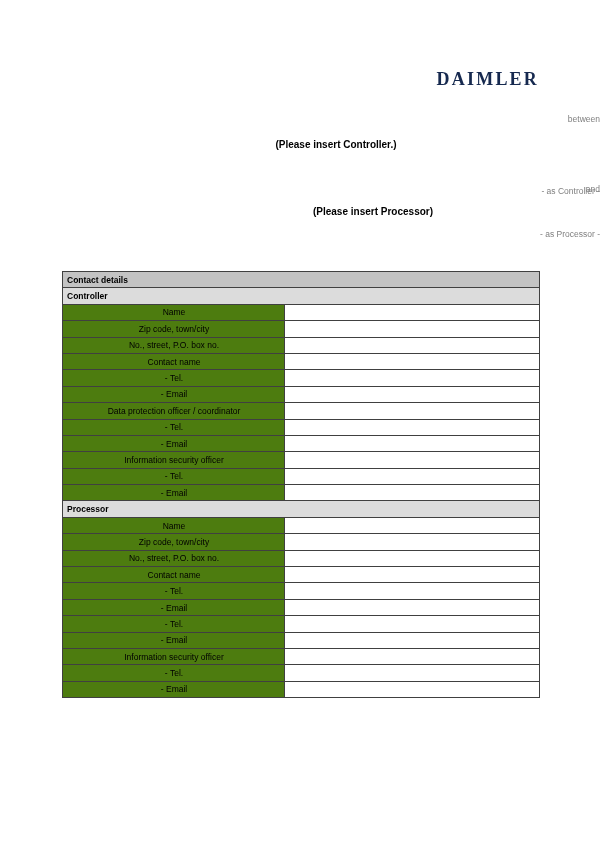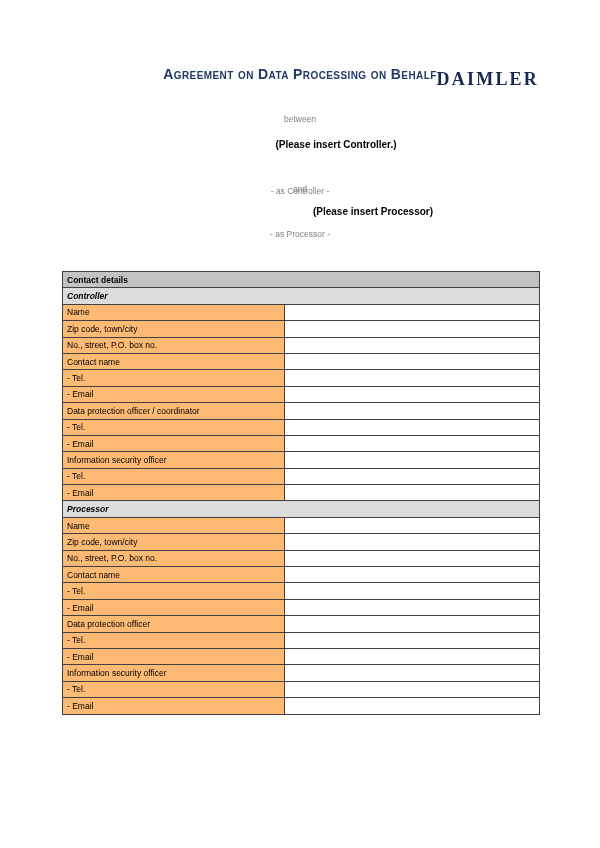--- a/index.html
+++ b/index.html
@@ -44,20 +44,21 @@
   .intro-line {
     position: absolute;
     left: 0;
     width: 100%;
     text-align: center;
     white-space: nowrap;
   }
   .intro-muted {
     font-size: 8.5px;
     color: #7f7f7f;
+    text-align: right;
   }
   .intro-bold {
     font-size: 10px;
     font-weight: 700;
     color: #000000;
     margin-left: 36px;
   }
   .pos-between   { top: 114px; }
   .pos-ctrl-bold { top: 139px; }
   .pos-as-ctrl   { top: 162px; margin-top: 24px; }
@@ -85,37 +86,36 @@
   }
   .contact-table col.c-label { width: 222px; }
   .contact-table col.c-value { width: 255px; }
   td.section-head {
     background: #c3c3c3;
     font-weight: 700;
   }
   td.section-sub {
     background: #dcdcdc;
     font-weight: 700;
-    font-style: italic;
   }
   td.label-cell {
-    background: #fdba74;
+    background: #4d7c0f;
+    text-align: center;
   }
   td.value-cell {
     background: #ffffff;
   }
 </style>
 </head>
 <body>
 
 <div class="page">
 
   <div class="logo">DAIMLER</div>
 
-  <div class="doc-title">Agreement on Data Processing on Behalf</div>
 
   <div class="intro-line intro-muted pos-between">between</div>
 
   <div class="intro-line intro-bold pos-ctrl-bold">(Please insert Controller.)</div>
 
   <div class="intro-line intro-muted pos-as-ctrl">- as Controller -</div>
 
   <div class="intro-line intro-muted pos-and">and</div>
 
   <div class="intro-line intro-bold pos-proc-bold">(Please insert Processor)</div>
@@ -203,24 +203,20 @@
         </tr>
         <tr>
           <td class="label-cell">- Tel.</td>
           <td class="value-cell"></td>
         </tr>
         <tr>
           <td class="label-cell">- Email</td>
           <td class="value-cell"></td>
         </tr>
         <tr>
-          <td class="label-cell">Data protection officer</td>
-          <td class="value-cell"></td>
-        </tr>
-        <tr>
           <td class="label-cell">- Tel.</td>
           <td class="value-cell"></td>
         </tr>
         <tr>
           <td class="label-cell">- Email</td>
           <td class="value-cell"></td>
         </tr>
         <tr>
           <td class="label-cell">Information security officer</td>
           <td class="value-cell"></td>

